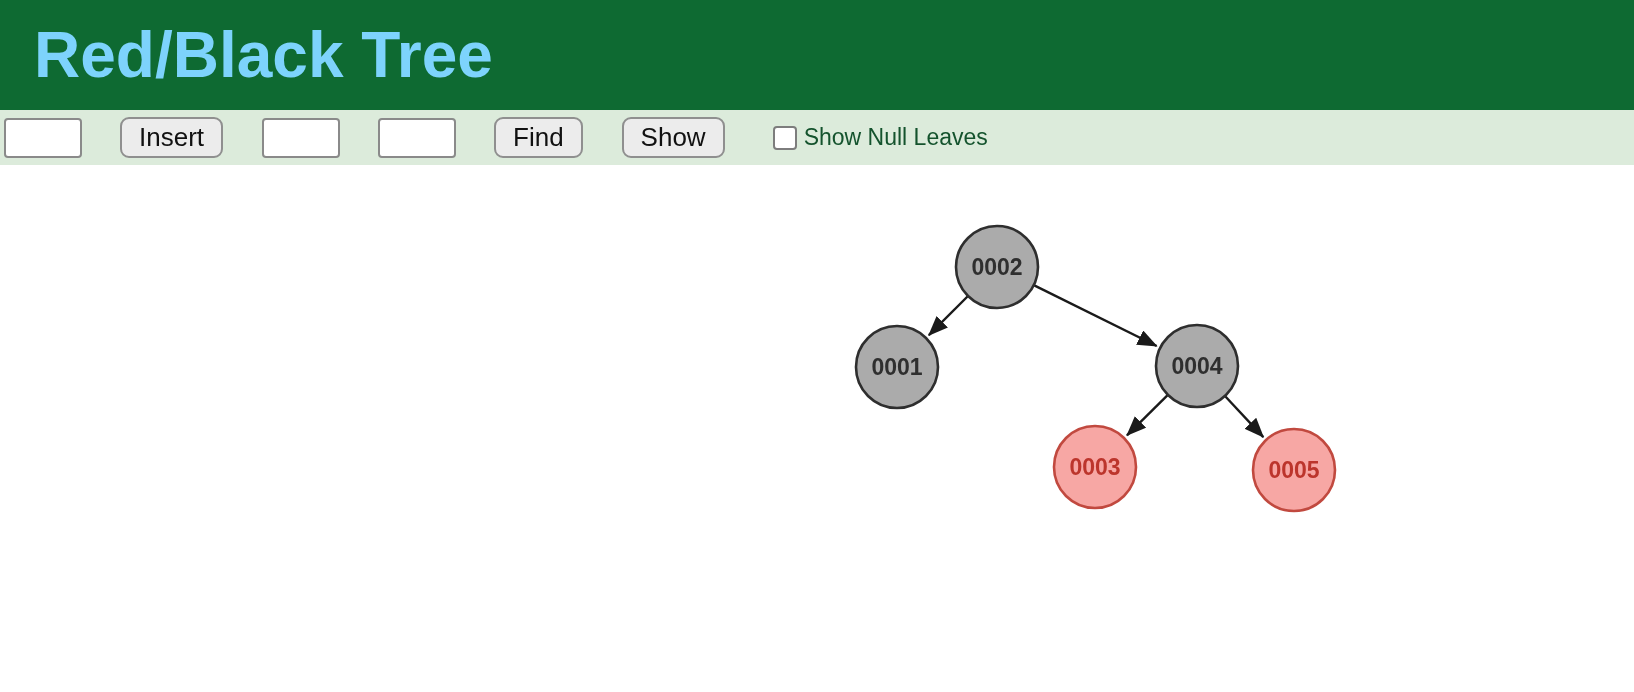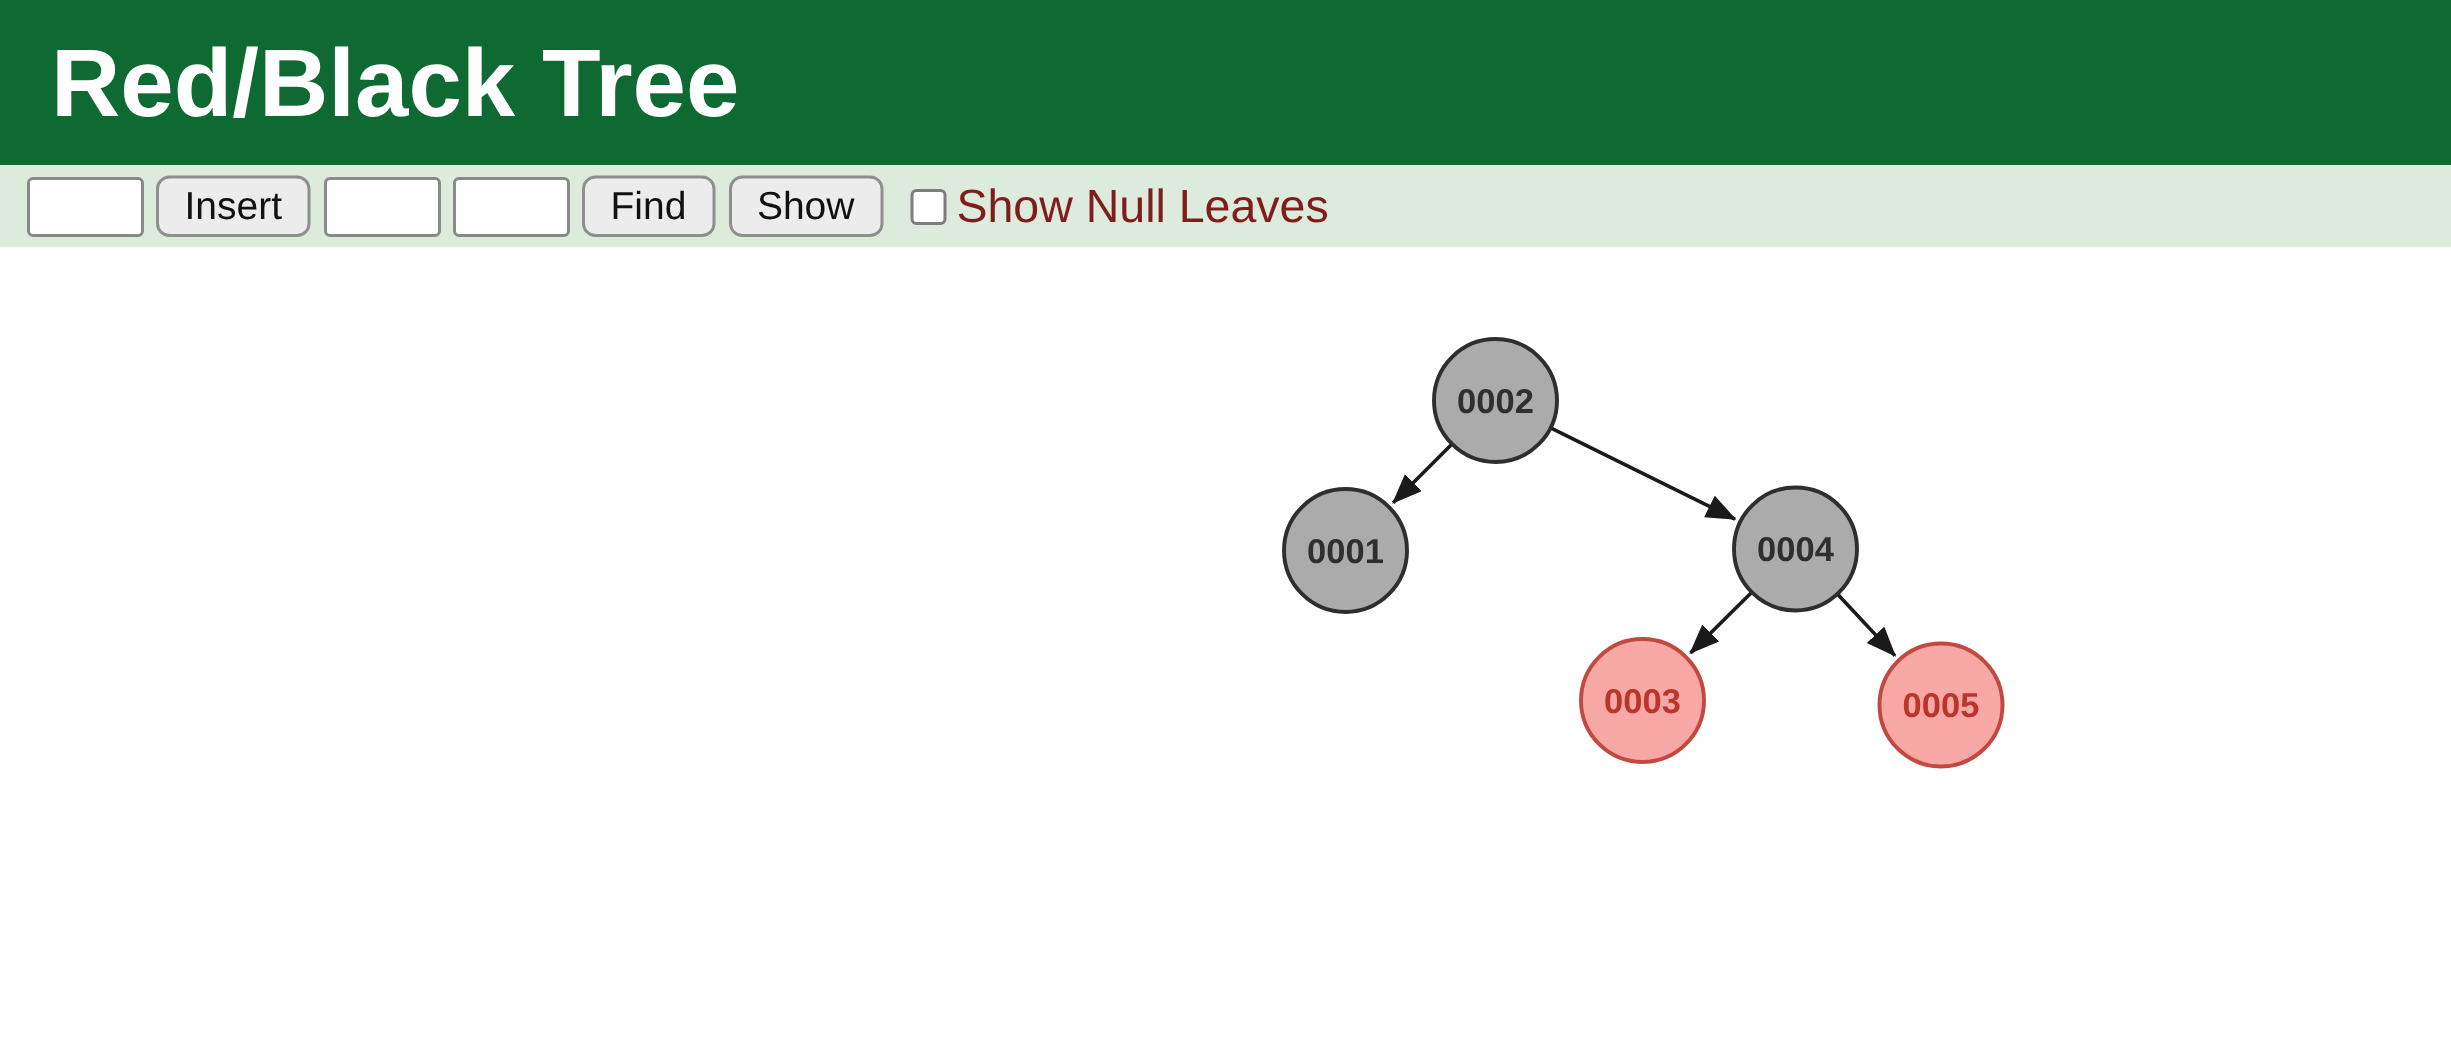--- a/index.html
+++ b/index.html
@@ -12,29 +12,30 @@
   .header {
     height: 110px;
     background: #0e6a32;
     display: flex;
     align-items: center;
     padding-left: 34px;
   }
   .header h1 {
     font-size: 64px;
     font-weight: bold;
-    color: #ffffff;
+    color: #7dd3fc;
     letter-spacing: 0px;
   }
   .toolbar {
     height: 55px;
     background: #dcebdb;
     display: flex;
     align-items: center;
-    padding-left: 18px;
+    padding-left: 4px;
+    gap: 30px;
   }
   .toolbar input[type="text"] {
     width: 78px; height: 40px;
     border: 2px solid #8a8a8a;
     border-radius: 4px;
     background: #ffffff;
     font-size: 26px;
     padding: 0 6px;
     margin-right: 8px;
     outline: none;
@@ -60,22 +61,22 @@
     width: 24px; height: 24px;
     appearance: none;
     -webkit-appearance: none;
     border: 2px solid #7d7d7d;
     border-radius: 4px;
     background: #ffffff;
     margin-right: 7px;
     cursor: pointer;
   }
   .checkbox-label {
-    font-size: 31px;
-    color: #7f1d1d;
+    font-size: 23px;
+    color: #14532d;
     white-space: nowrap;
   }
   .tree-area {
     width: 1634px;
     height: 429px;
     background: #ffffff;
   }
   .tree-area svg { display: block; }
   .node-label {
     font-family: "Liberation Sans", sans-serif;

